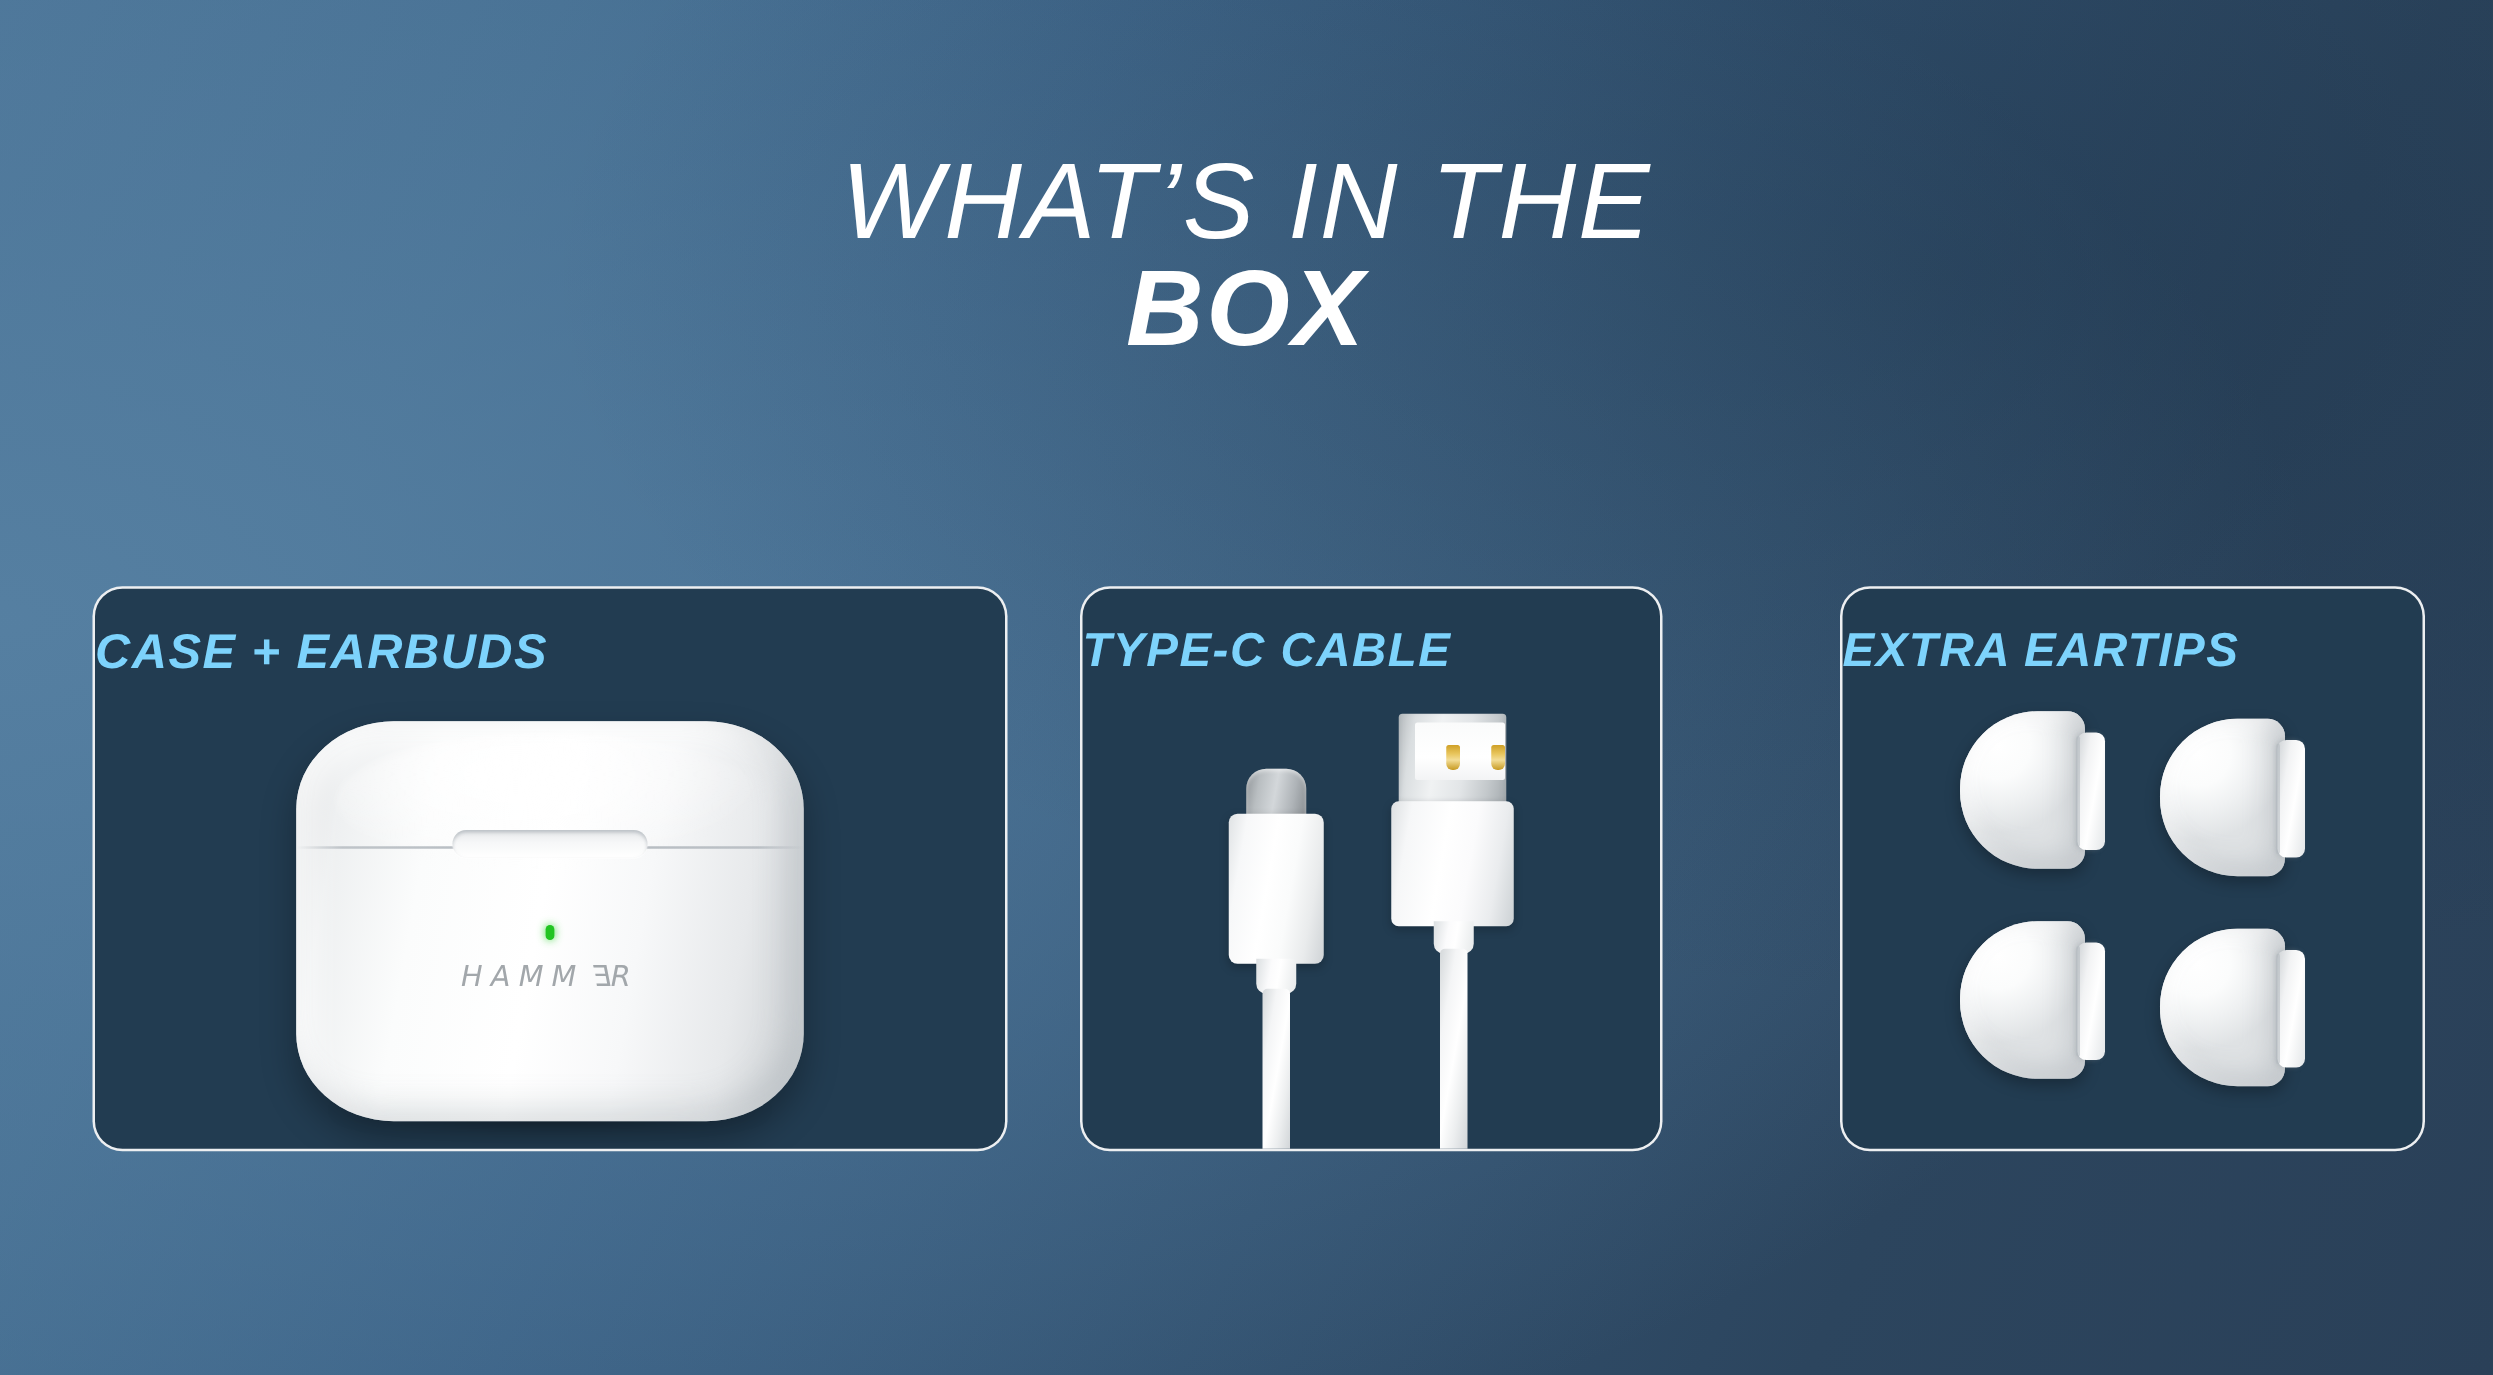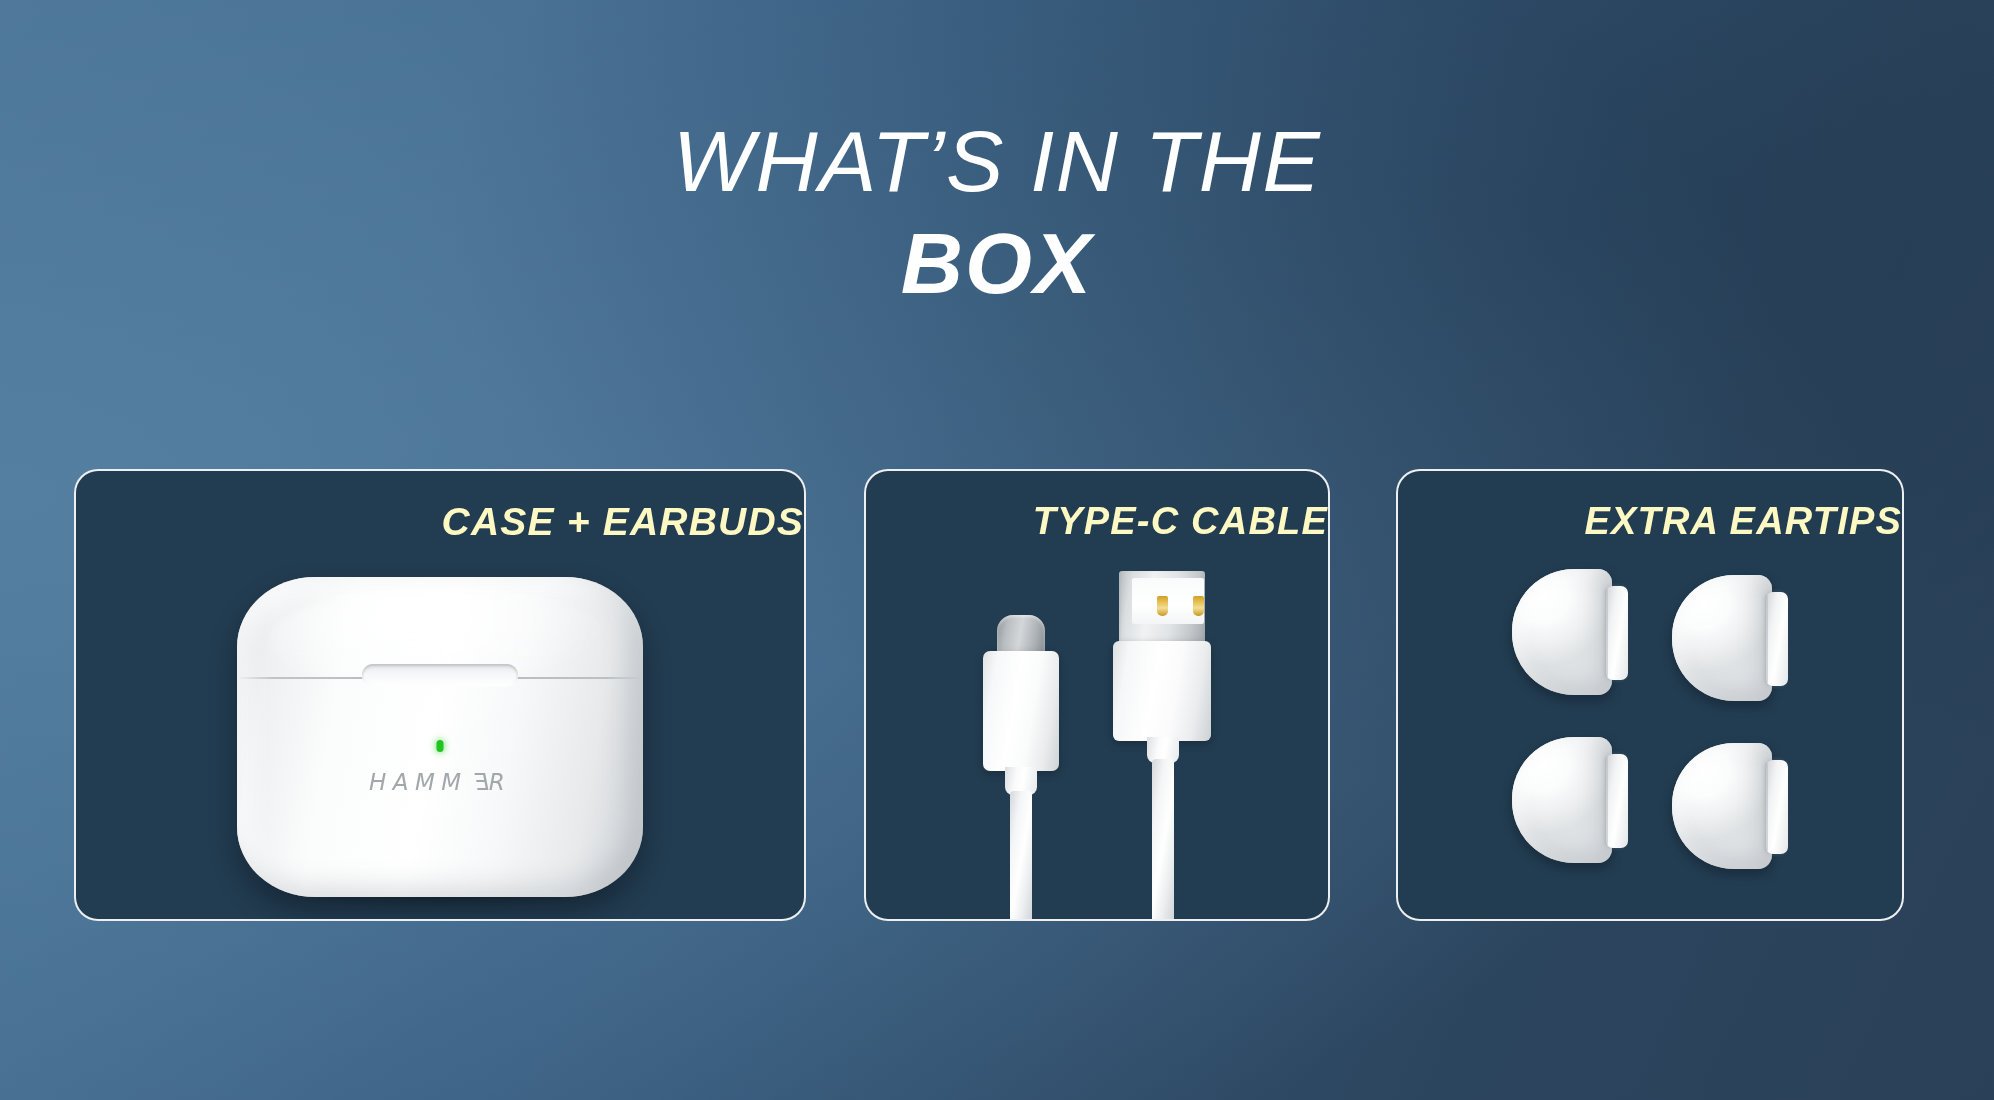--- a/index.html
+++ b/index.html
@@ -44,21 +44,20 @@
   }
   #headline .line1 {
     display: block;
     font-size: 86px;
     font-weight: 300;
     letter-spacing: 1.5px;
     white-space: pre;
   }
   #headline .line2 {
     display: block;
-    margin-top: 16px;
     font-size: 86px;
     font-weight: 700;
     letter-spacing: 2px;
   }
 
   
   #cards {
     position: absolute;
     top: 469px;
     left: 0;
@@ -70,29 +69,29 @@
     top: 0;
     height: 452px;
     background: #223c51;
     border: 2px solid rgba(255,255,255,0.92);
     border-radius: 24px;
     box-sizing: border-box;
     overflow: hidden;
   }
   .card-1 { left: 74px;   width: 732px; }
   .card-2 { left: 864px;  width: 466px; }
-  .card-3 { left: 1396px; width: 508px; }
+  .card-3 { left: 1472px; width: 468px; }
 
   .card-title {
     position: absolute;
     top: 29px;
     left: 0;
     width: 100%;
-    text-align: right;
-    color: #fef9c3;
+    text-align: left;
+    color: #7dd3fc;
     font-size: 39px;
     font-weight: 700;
     letter-spacing: 1.2px;
     z-index: 4;
   }
   .card-2 .card-title { font-size: 38px; }
   .card-3 .card-title { font-size: 38px; }
 
   .card-art {
     position: absolute;

